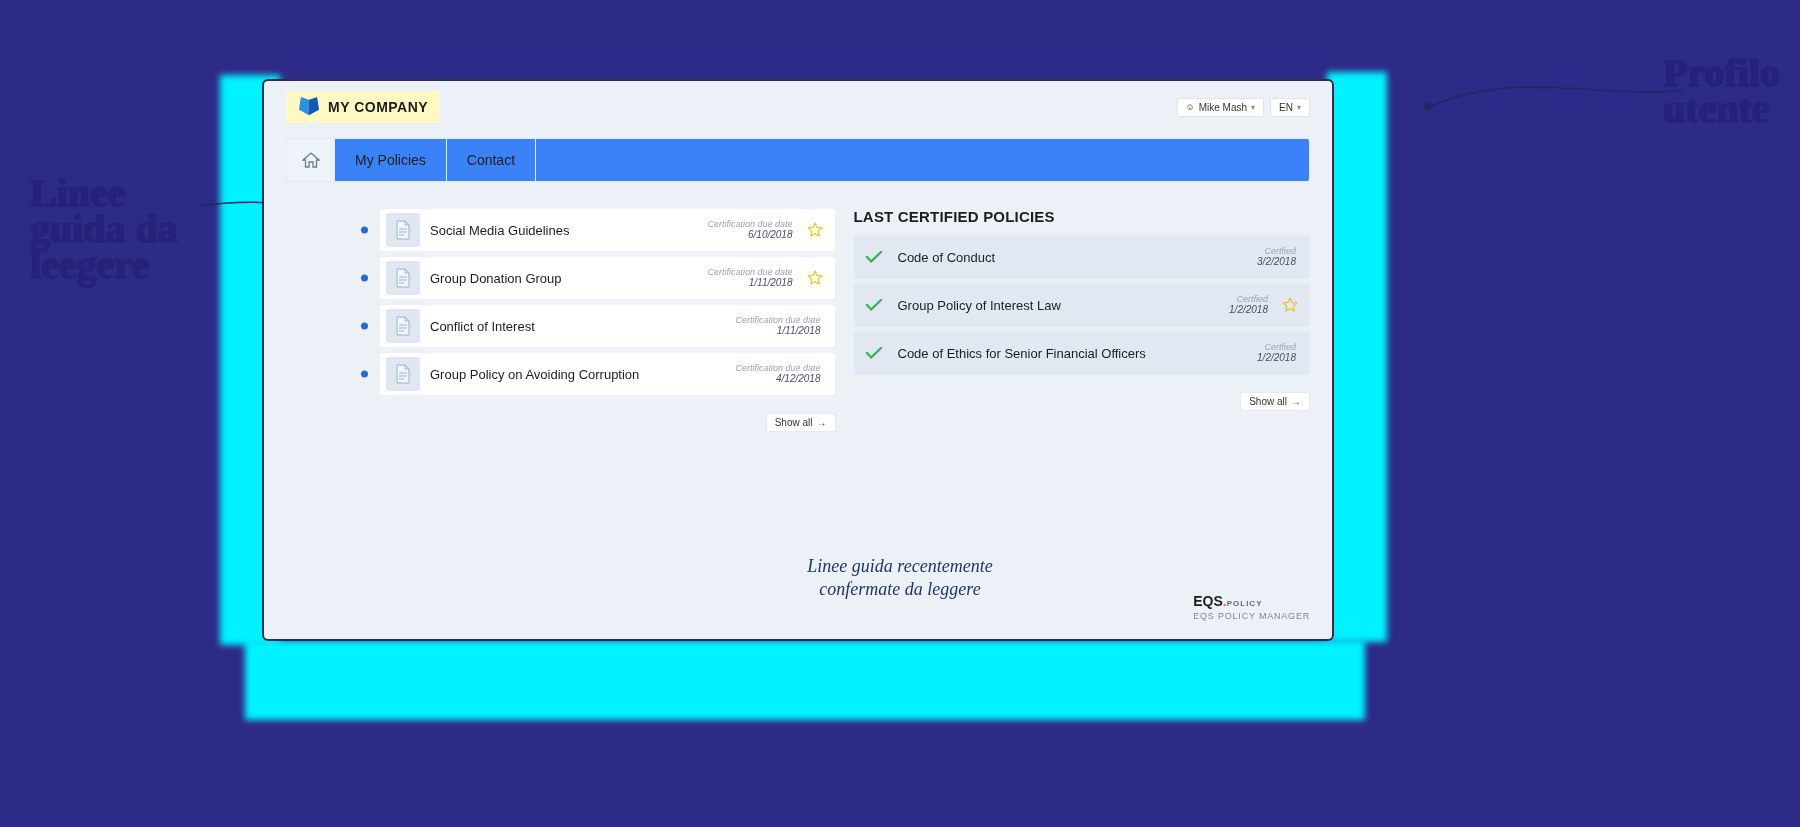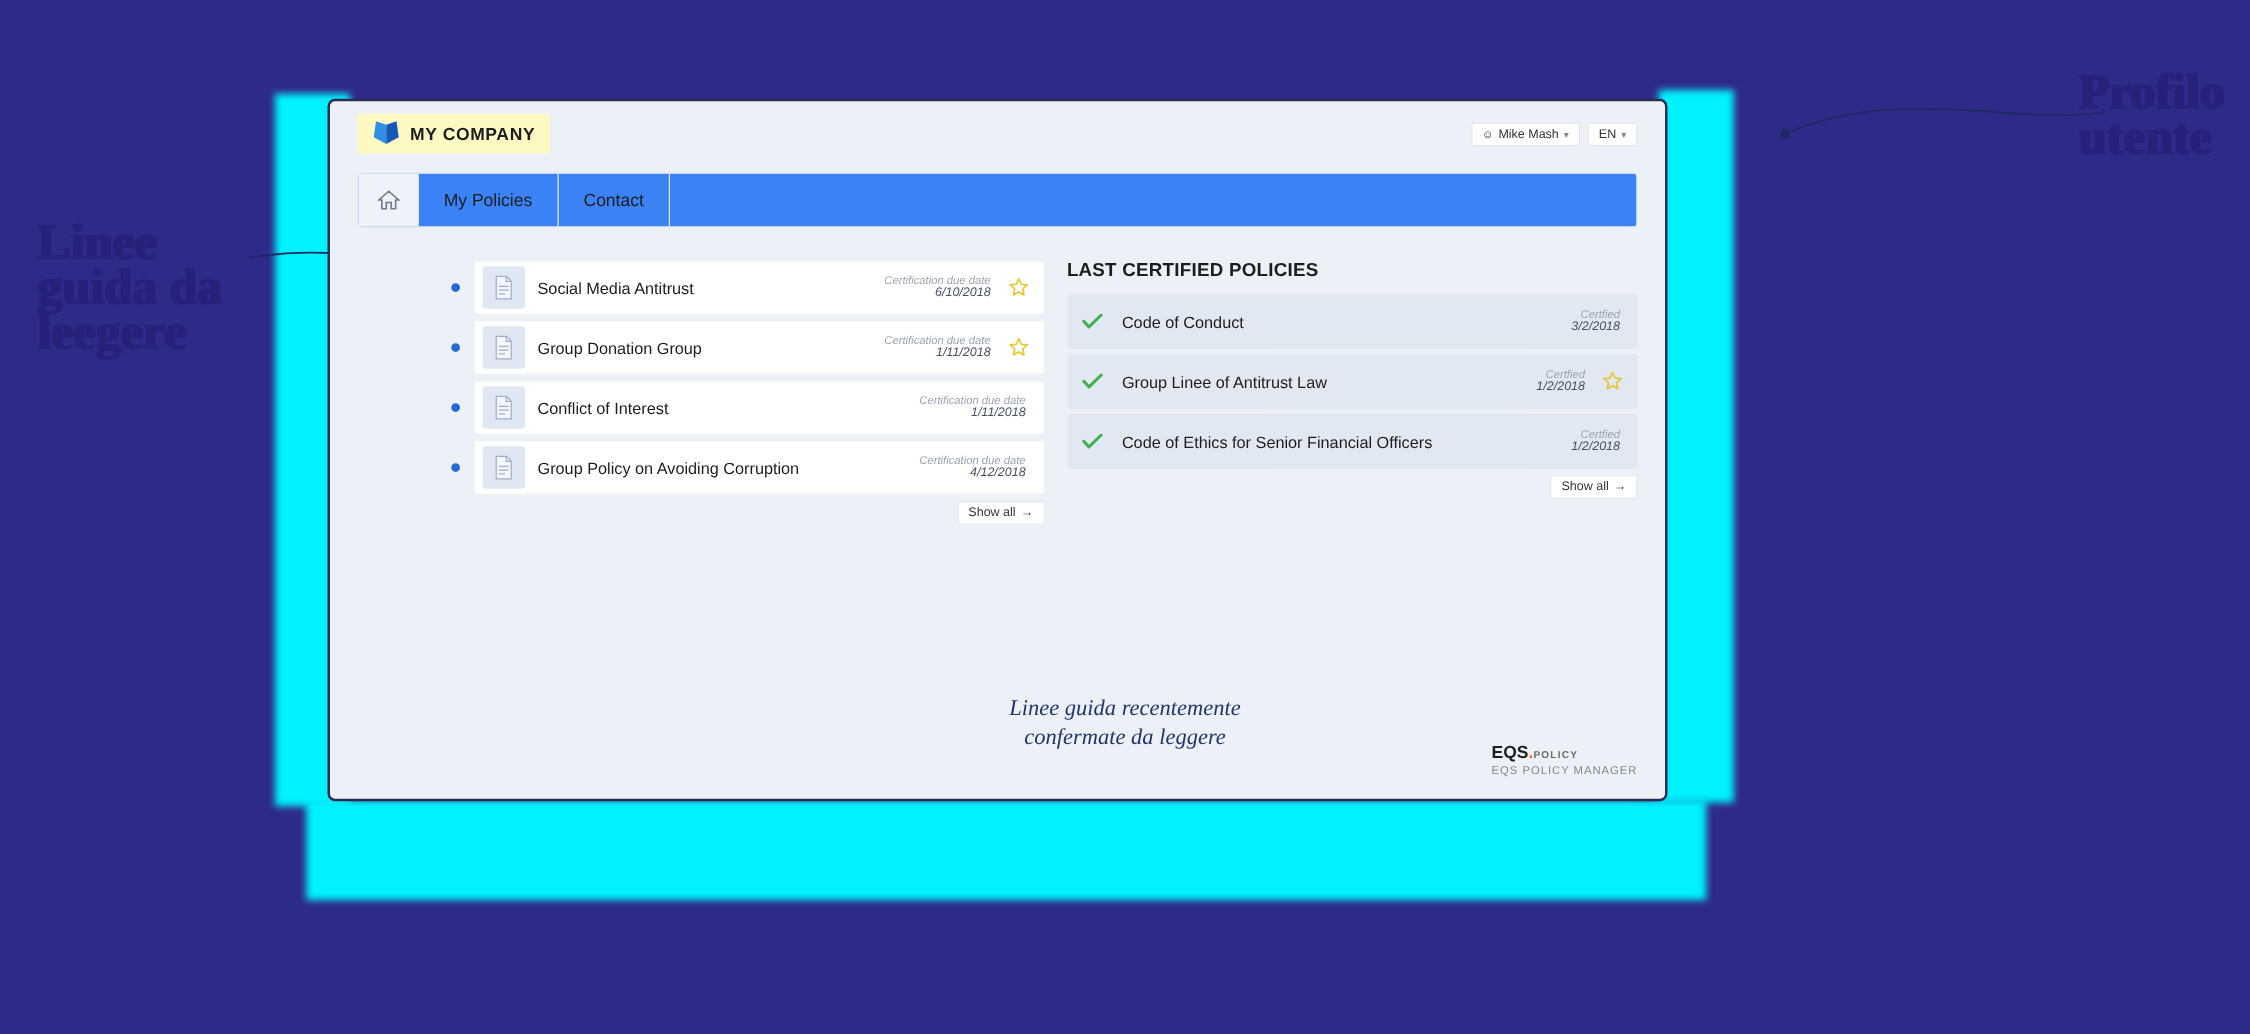--- a/index.html
+++ b/index.html
@@ -160,21 +160,21 @@
 
   .row-title { flex: 1; font-size: 13px; color: #1d1d1d; }
 
   .row-meta { text-align: right; margin-right: 4px; }
   .meta-label { font-size: 9px; color: #9aa4b2; font-style: italic; line-height: 1.1; }
   .meta-date  { font-size: 10px; color: #455061; font-style: italic; line-height: 1.1; }
 
   .star { width: 18px; flex-shrink:0; }
   .star svg { width: 16px; height: 16px; display:block; }
 
-  .showall-row { display:flex; justify-content:flex-end; margin-top:5px; }
+  .showall-row { display:flex; justify-content:flex-end; margin-top:17px; }
   .showall {
     background:#fff; border:1px solid #e5e9f0; border-radius:2px;
     font-size:10px; color:#333; padding:3px 8px;
     display:flex; align-items:center; gap:4px; cursor:pointer;
   }
 
   
   .footer {
     position:absolute; right:22px; bottom:18px;
     text-align:left;
@@ -273,21 +273,21 @@
           <div class="row-wrap">
             <div class="dot"></div>
             <div class="policy-row pending">
               <div class="doc-tile">
                 <svg viewBox="0 0 18 20">
                   <path d="M3 1h8l4 4v14H3z" fill="#f3f7fc" stroke="#9fb0c8" stroke-width="1"></path>
                   <path d="M11 1v4h4" fill="none" stroke="#9fb0c8"></path>
                   <path d="M5 9h8M5 12h8M5 15h5" stroke="#9fb0c8" stroke-width="1"></path>
                 </svg>
               </div>
-              <div class="row-title">Social Media Antitrust</div>
+              <div class="row-title">Social Media Guidelines</div>
               <div class="row-meta">
                 <div class="meta-label">Certification due date</div>
                 <div class="meta-date">6/10/2018</div>
               </div>
               <div class="star">
                 <svg viewBox="0 0 16 16">
                   <path d="M8 1l2 4.4 4.8.5-3.6 3.3 1 4.8L8 11.6 3.8 14l1-4.8L1.2 5.9 6 5.4z" fill="none" stroke="#e8c626" stroke-width="1.3" stroke-linejoin="round"></path>
                 </svg>
               </div>
             </div>
@@ -374,21 +374,21 @@
               </div>
             </div>
           </div>
           <div class="row-wrap">
             <div class="policy-row done">
               <div class="check">
                 <svg viewBox="0 0 18 14">
                   <path d="M2 7l4.2 4.5L16 2" fill="none" stroke="#3fb24f" stroke-width="2.4" stroke-linecap="round" stroke-linejoin="round"></path>
                 </svg>
               </div>
-              <div class="row-title">Group Linee of Antitrust Law</div>
+              <div class="row-title">Group Policy of Interest Law</div>
               <div class="row-meta">
                 <div class="meta-label">Certfied</div>
                 <div class="meta-date">1/2/2018</div>
               </div>
               <div class="star">
                 <svg viewBox="0 0 16 16">
                   <path d="M8 1l2 4.4 4.8.5-3.6 3.3 1 4.8L8 11.6 3.8 14l1-4.8L1.2 5.9 6 5.4z" fill="none" stroke="#e8c626" stroke-width="1.3" stroke-linejoin="round"></path>
                 </svg>
               </div>
             </div>

